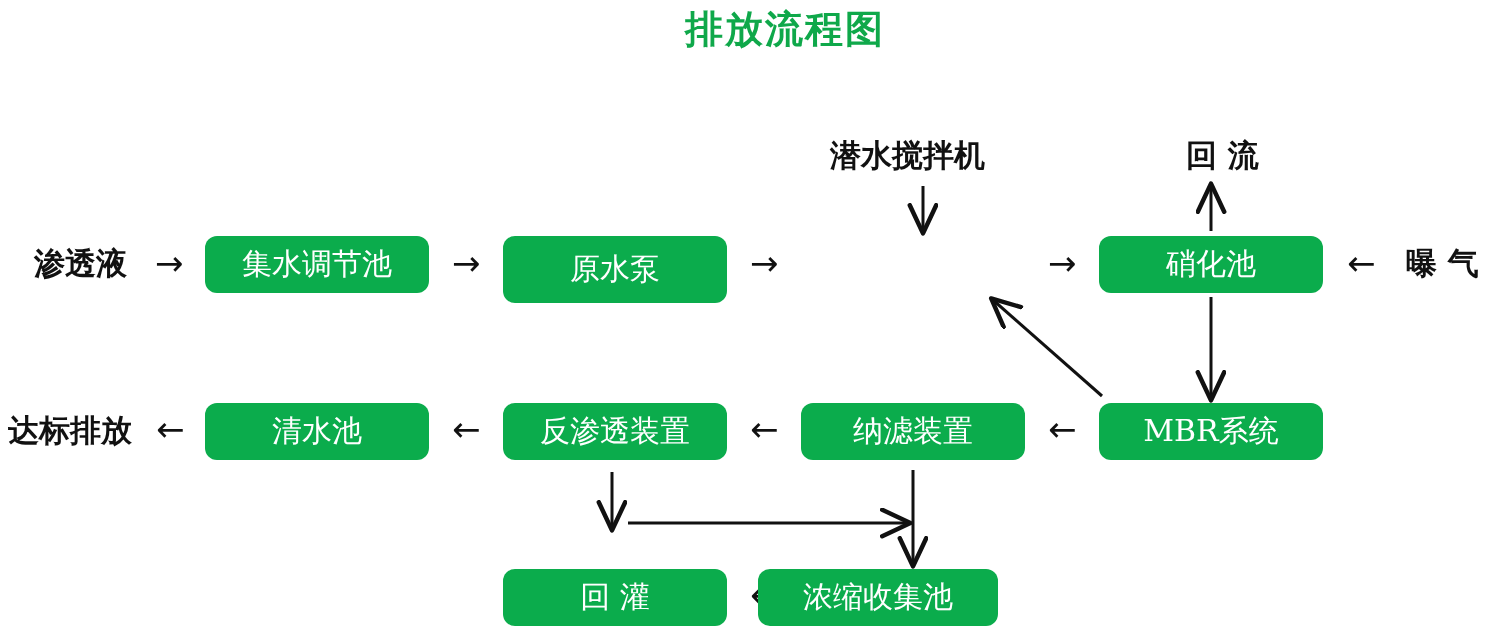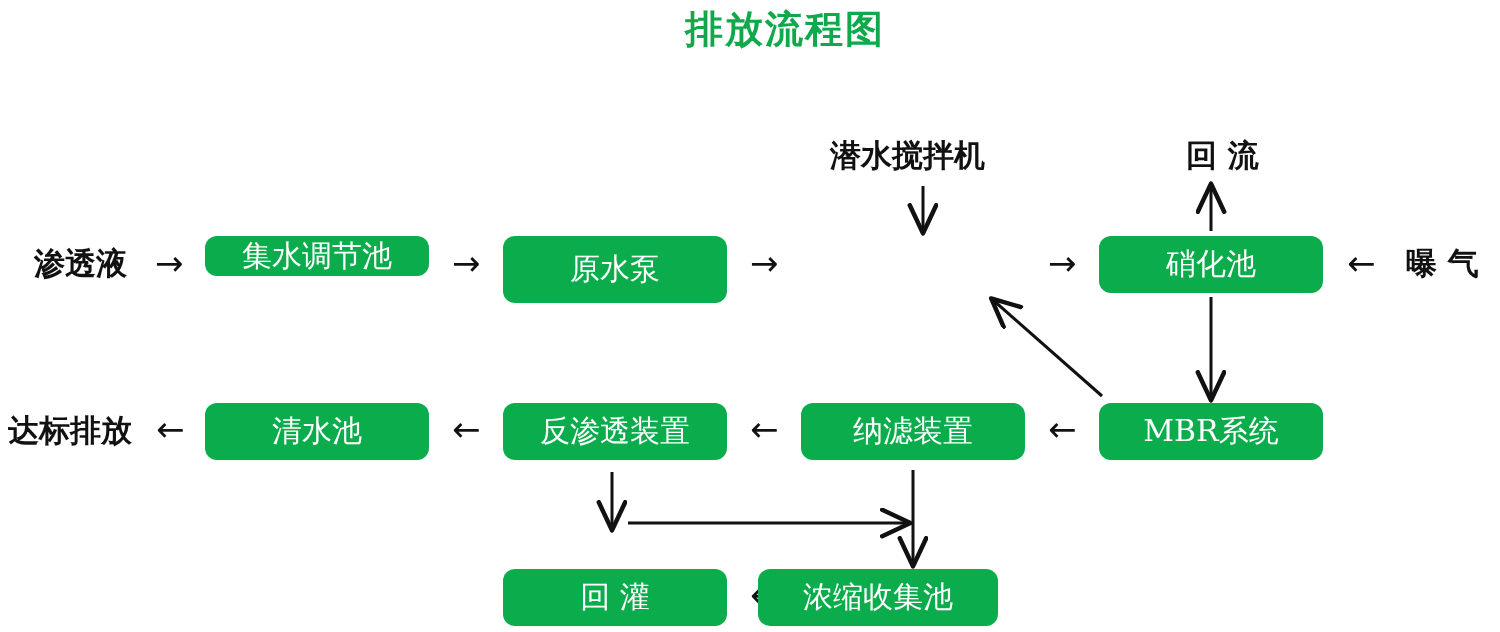--- a/index.html
+++ b/index.html
@@ -77,21 +77,21 @@
 
 <div id="canvas">
 
   <div class="title">排放流程图</div>
 
   <div class="label" style="left:34px; top:240px; height:48px;">
     <span>渗透液</span>
   </div>
   <div class="arrow-glyph" style="left:155px; top:246px;">→</div>
 
-  <div class="node" style="left:205px; top:236px; width:224px; height:40px;">
+  <div class="node" style="left:205px; top:236px; width:224px; height:57px;">
     <span>集水调节池</span>
   </div>
 
   <div class="arrow-glyph" style="left:452px; top:246px;">→</div>
 
   <div class="node" style="left:503px; top:236px; width:224px; height:67px;">
     <span>原水泵</span>
   </div>
 
   <div class="arrow-glyph" style="left:750px; top:246px;">→</div>

